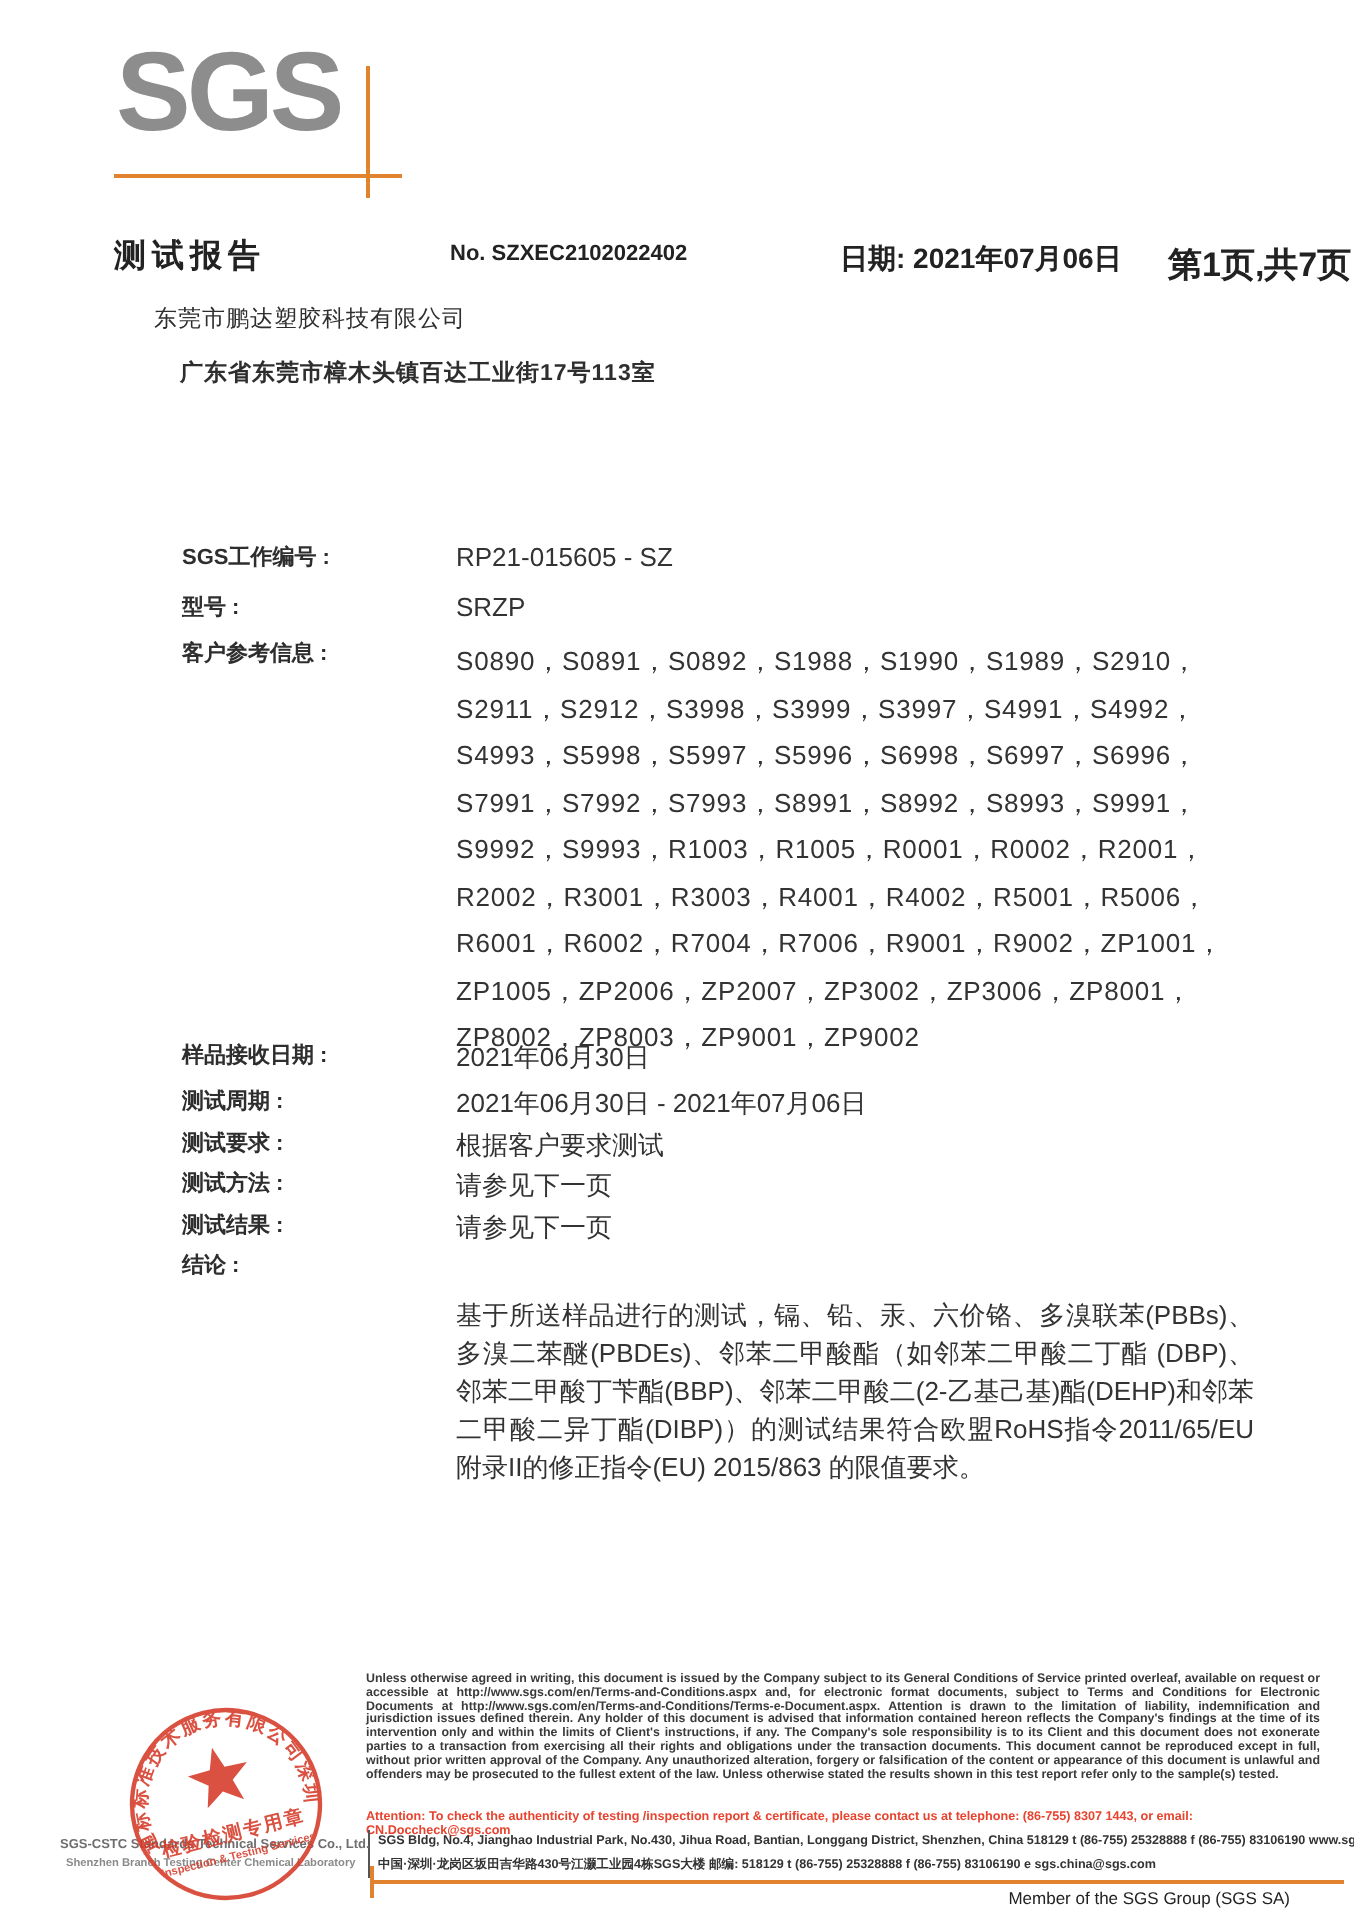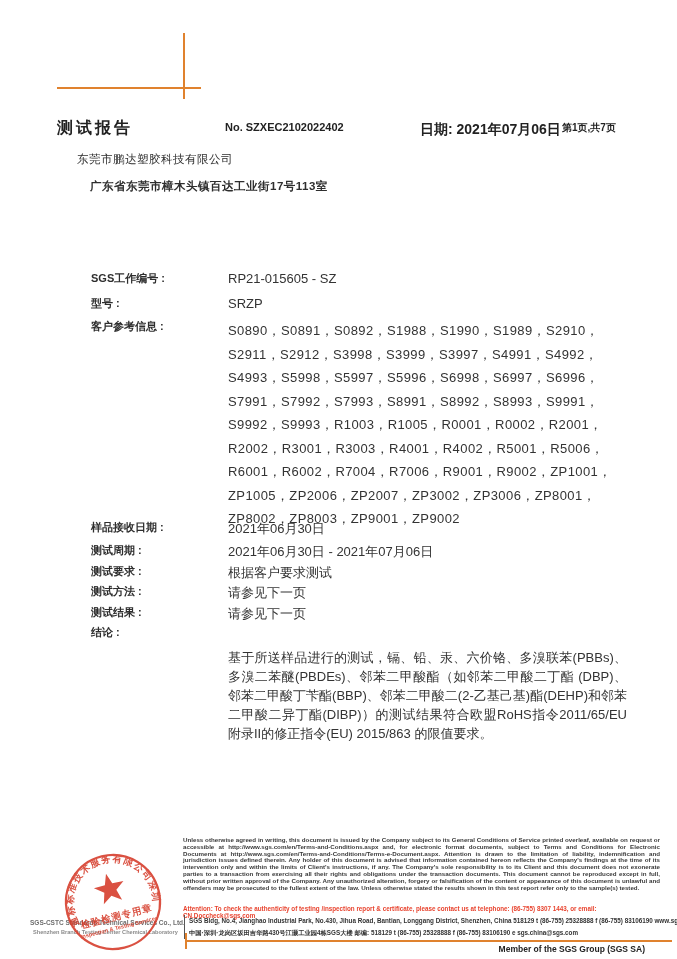--- a/index.html
+++ b/index.html
@@ -7,51 +7,52 @@
         font-family:"Liberation Sans","DejaVu Sans",sans-serif;color:#333;}
   
   .logo-text{position:absolute;left:58px;top:18px;font-size:56px;font-weight:700;
              color:#8d8d8d;letter-spacing:-2px;line-height:1;}
   .crop-v{position:absolute;left:183px;top:33px;width:2px;height:66px;background:#e0822e;}
   .crop-h{position:absolute;left:57px;top:87px;width:144px;height:2px;background:#e0822e;}
   
   .title{position:absolute;left:57px;top:118px;font-size:16px;font-weight:700;color:#222;letter-spacing:3px;}
   .report-no{position:absolute;left:225px;top:121px;font-size:11px;font-weight:700;color:#222;text-align:right;}
   .report-date{position:absolute;left:420px;top:121px;font-size:14px;font-weight:700;color:#222;}
-  .report-page{position:absolute;left:562px;top:121px;font-size:10px;font-weight:700;color:#222;}
+  .report-page{position:absolute;left:584px;top:121px;font-size:17px;font-weight:700;color:#222;}
   .company{position:absolute;left:57px;top:152px;font-size:11.5px;font-weight:400;color:#2e2e2e;letter-spacing:.5px;margin-left:20px;}
   .company-addr{position:absolute;left:57px;top:179px;font-size:11.5px;font-weight:700;color:#2e2e2e;letter-spacing:.5px;margin-left:33px;}
   
   .sample-note{position:absolute;left:57px;top:247px;font-size:11px;font-weight:700;color:#2e2e2e;}
   .row{position:absolute;left:57px;width:570px;}
   .lbl{position:absolute;left:0;top:0;font-size:11px;font-weight:700;color:#2e2e2e;margin-left:34px;}
   .val{position:absolute;left:171px;top:0;font-size:13px;font-weight:400;color:#333;width:399px;}
   .r1{top:271px}.r2{top:296px}.r3{top:319px}.r4{top:520px}.r5{top:543px}
   .r6{top:564px}.r7{top:584px}.r8{top:605px}.r9{top:625px}
   .multiline{white-space:pre-line;line-height:23.5px;letter-spacing:.4px;}
   .conclusion{line-height:19px;text-align:justify;margin-top:23px;}
   
   .legal{position:absolute;left:183px;top:837px;width:477px;font-size:6.2px;line-height:6.8px;
          color:#3a3a3a;text-align:justify;font-weight:600;}
   .attention{position:absolute;left:183px;top:905px;width:477px;font-size:6.3px;line-height:7px;
              color:#e8432e;font-weight:700;}
   .addr-block{position:absolute;left:184px;top:915px;width:480px;border-left:1px solid #555;padding-left:4px;}
   .addr-line{font-size:6.3px;line-height:12px;color:#333;font-weight:600;white-space:nowrap;}
   .footer-rule{position:absolute;left:185px;top:940px;width:487px;height:2px;background:#e0822e;}
   .footer-cross{position:absolute;left:185px;top:933px;width:2px;height:16px;background:#e0822e;}
-  .member{position:absolute;right:32px;top:944px;font-size:8.5px;color:#222;font-weight:700;text-align:right;}
+  .member{position:absolute;right:32px;top:944px;font-size:8.5px;color:#222;font-weight:400;text-align:right;}
   .lab-line1{position:absolute;left:30px;top:919px;font-size:6.5px;font-weight:700;color:#6f6f6f;}
   .lab-line2{position:absolute;left:33px;top:929px;font-size:5.6px;font-weight:600;color:#8a8a8a;}
   .stamp{position:absolute;left:48px;top:845px;width:130px;height:114px;transform:rotate(-14deg);opacity:.88;}
 </style>
 </head>
 <body>
 
 <div class="page">
 
+  <div class="logo-text">SGS</div>
   <div class="crop-v"></div>
   <div class="crop-h"></div>
 
   <div class="title">测试报告</div>
   <div class="report-no">No. SZXEC2102022402</div>
   <div class="report-date">日期: 2021年07月06日</div>
   <div class="report-page">第1页,共7页</div>
 
   <div class="company">东莞市鹏达塑胶科技有限公司</div>
   <div class="company-addr">广东省东莞市樟木头镇百达工业街17号113室</div>

